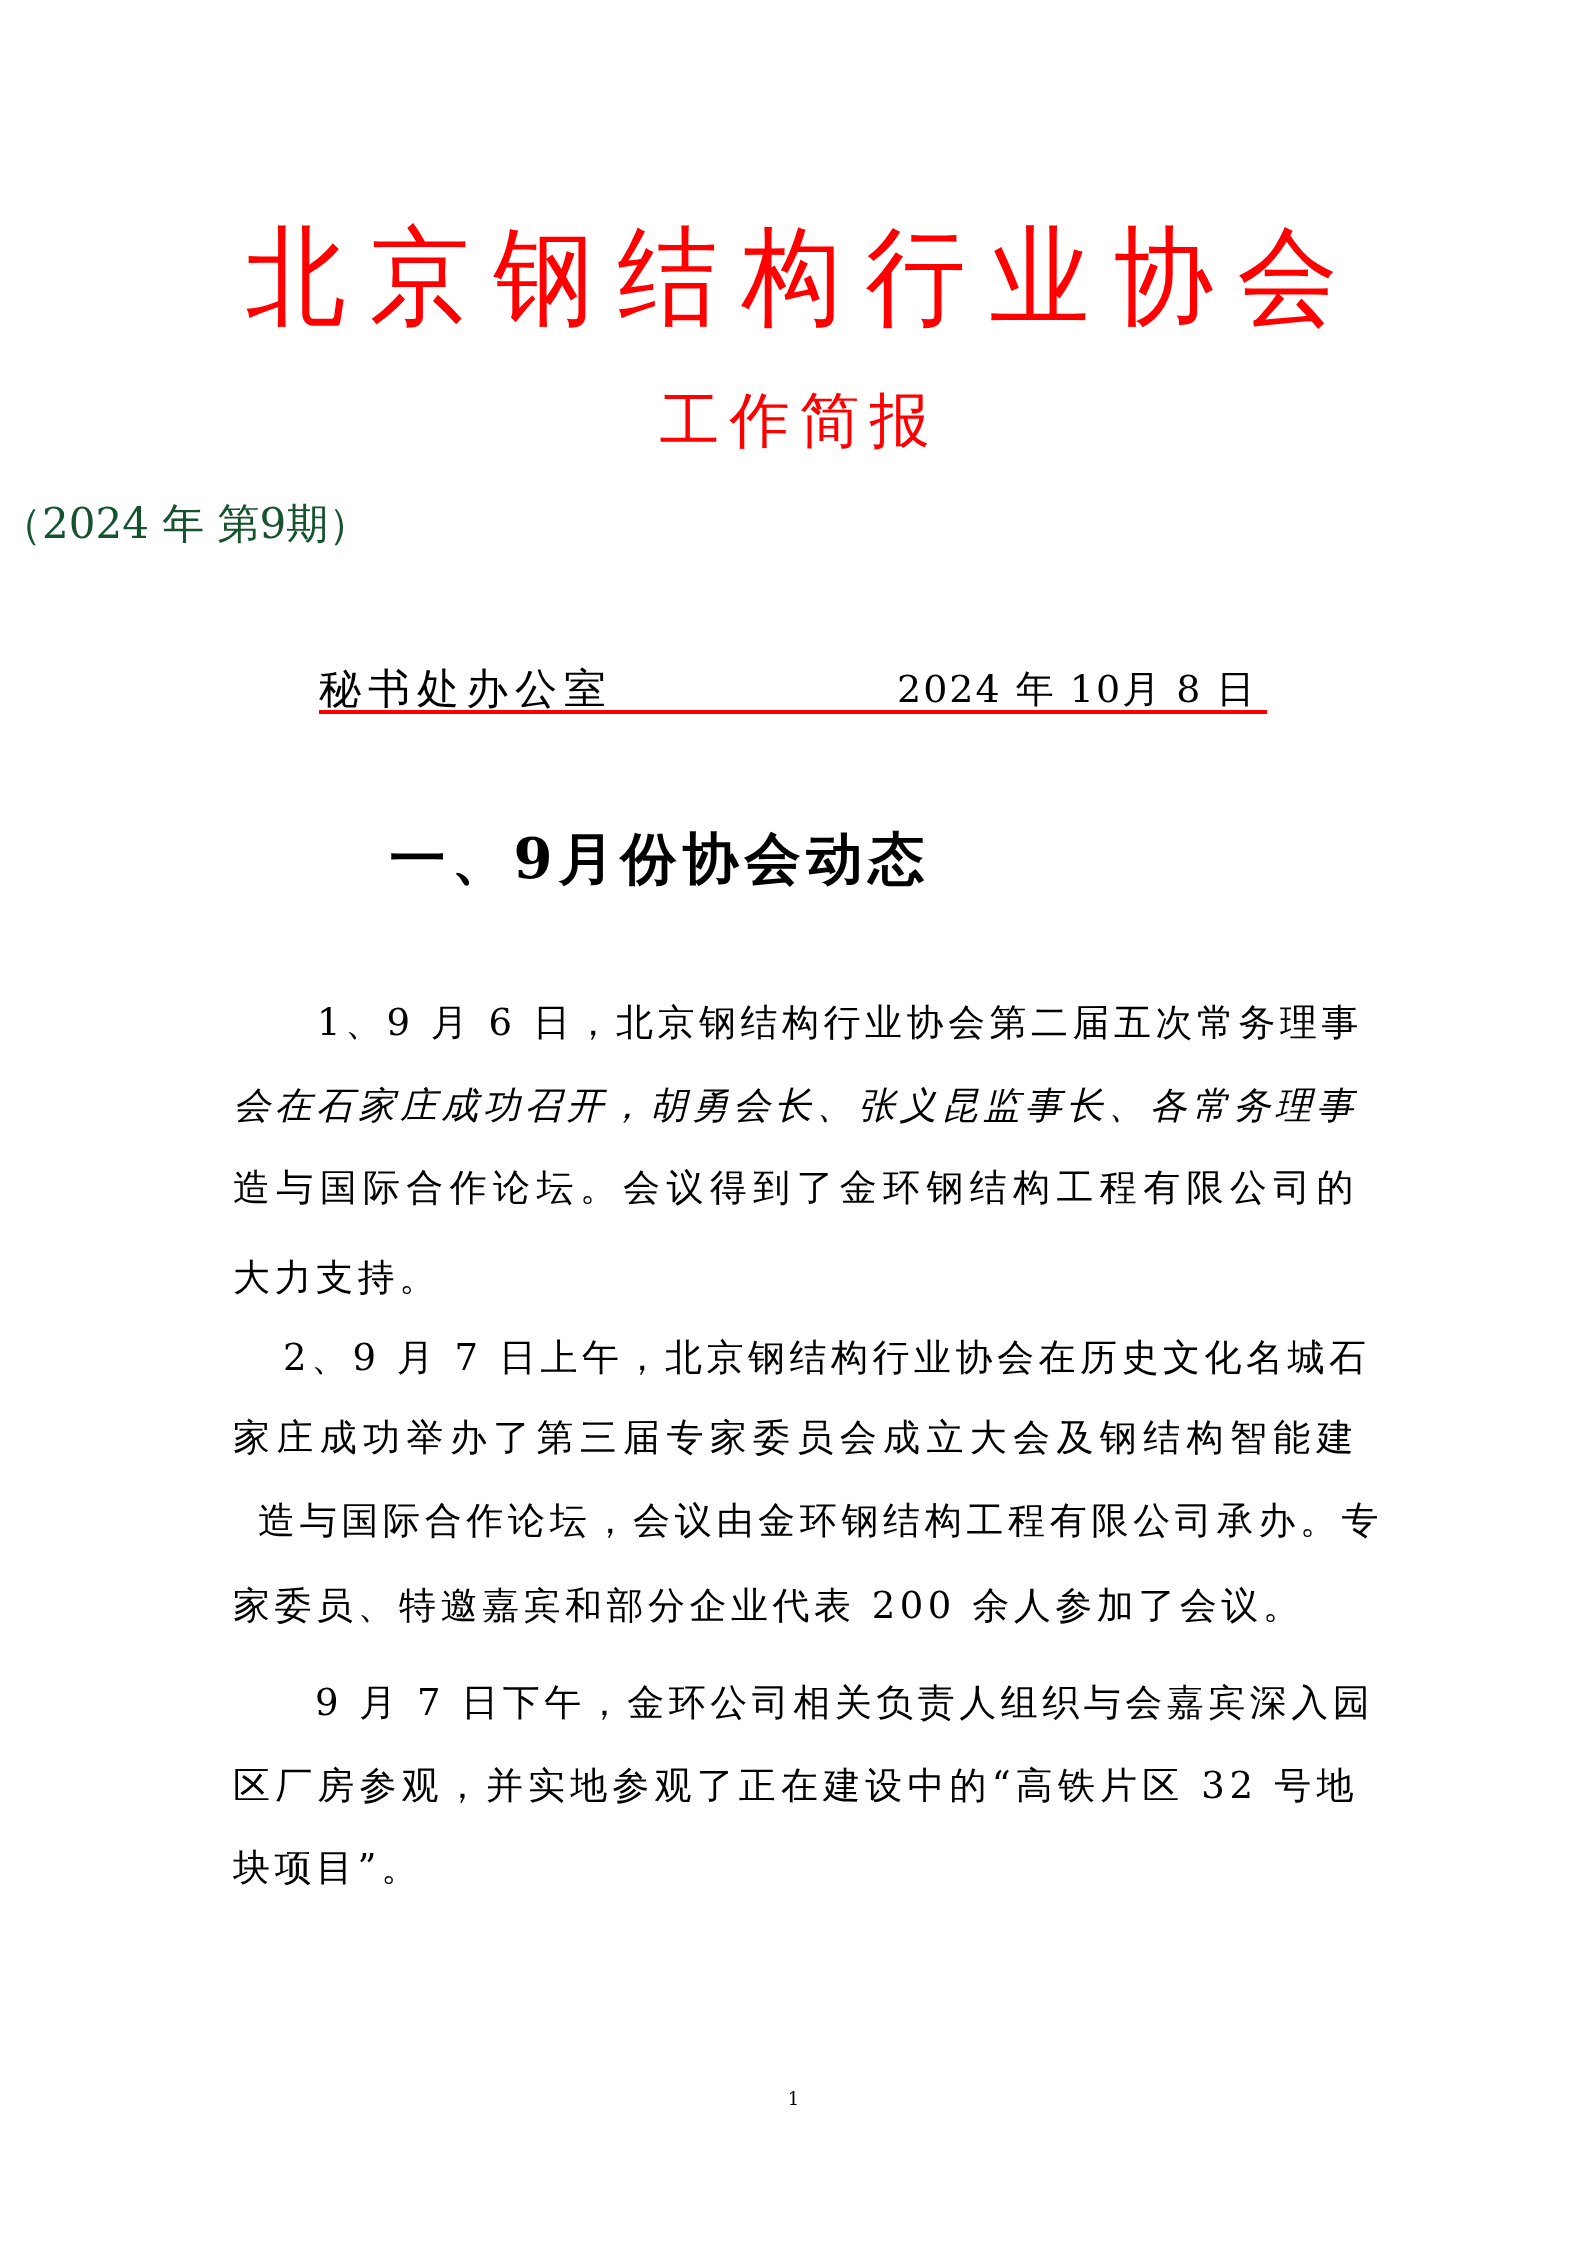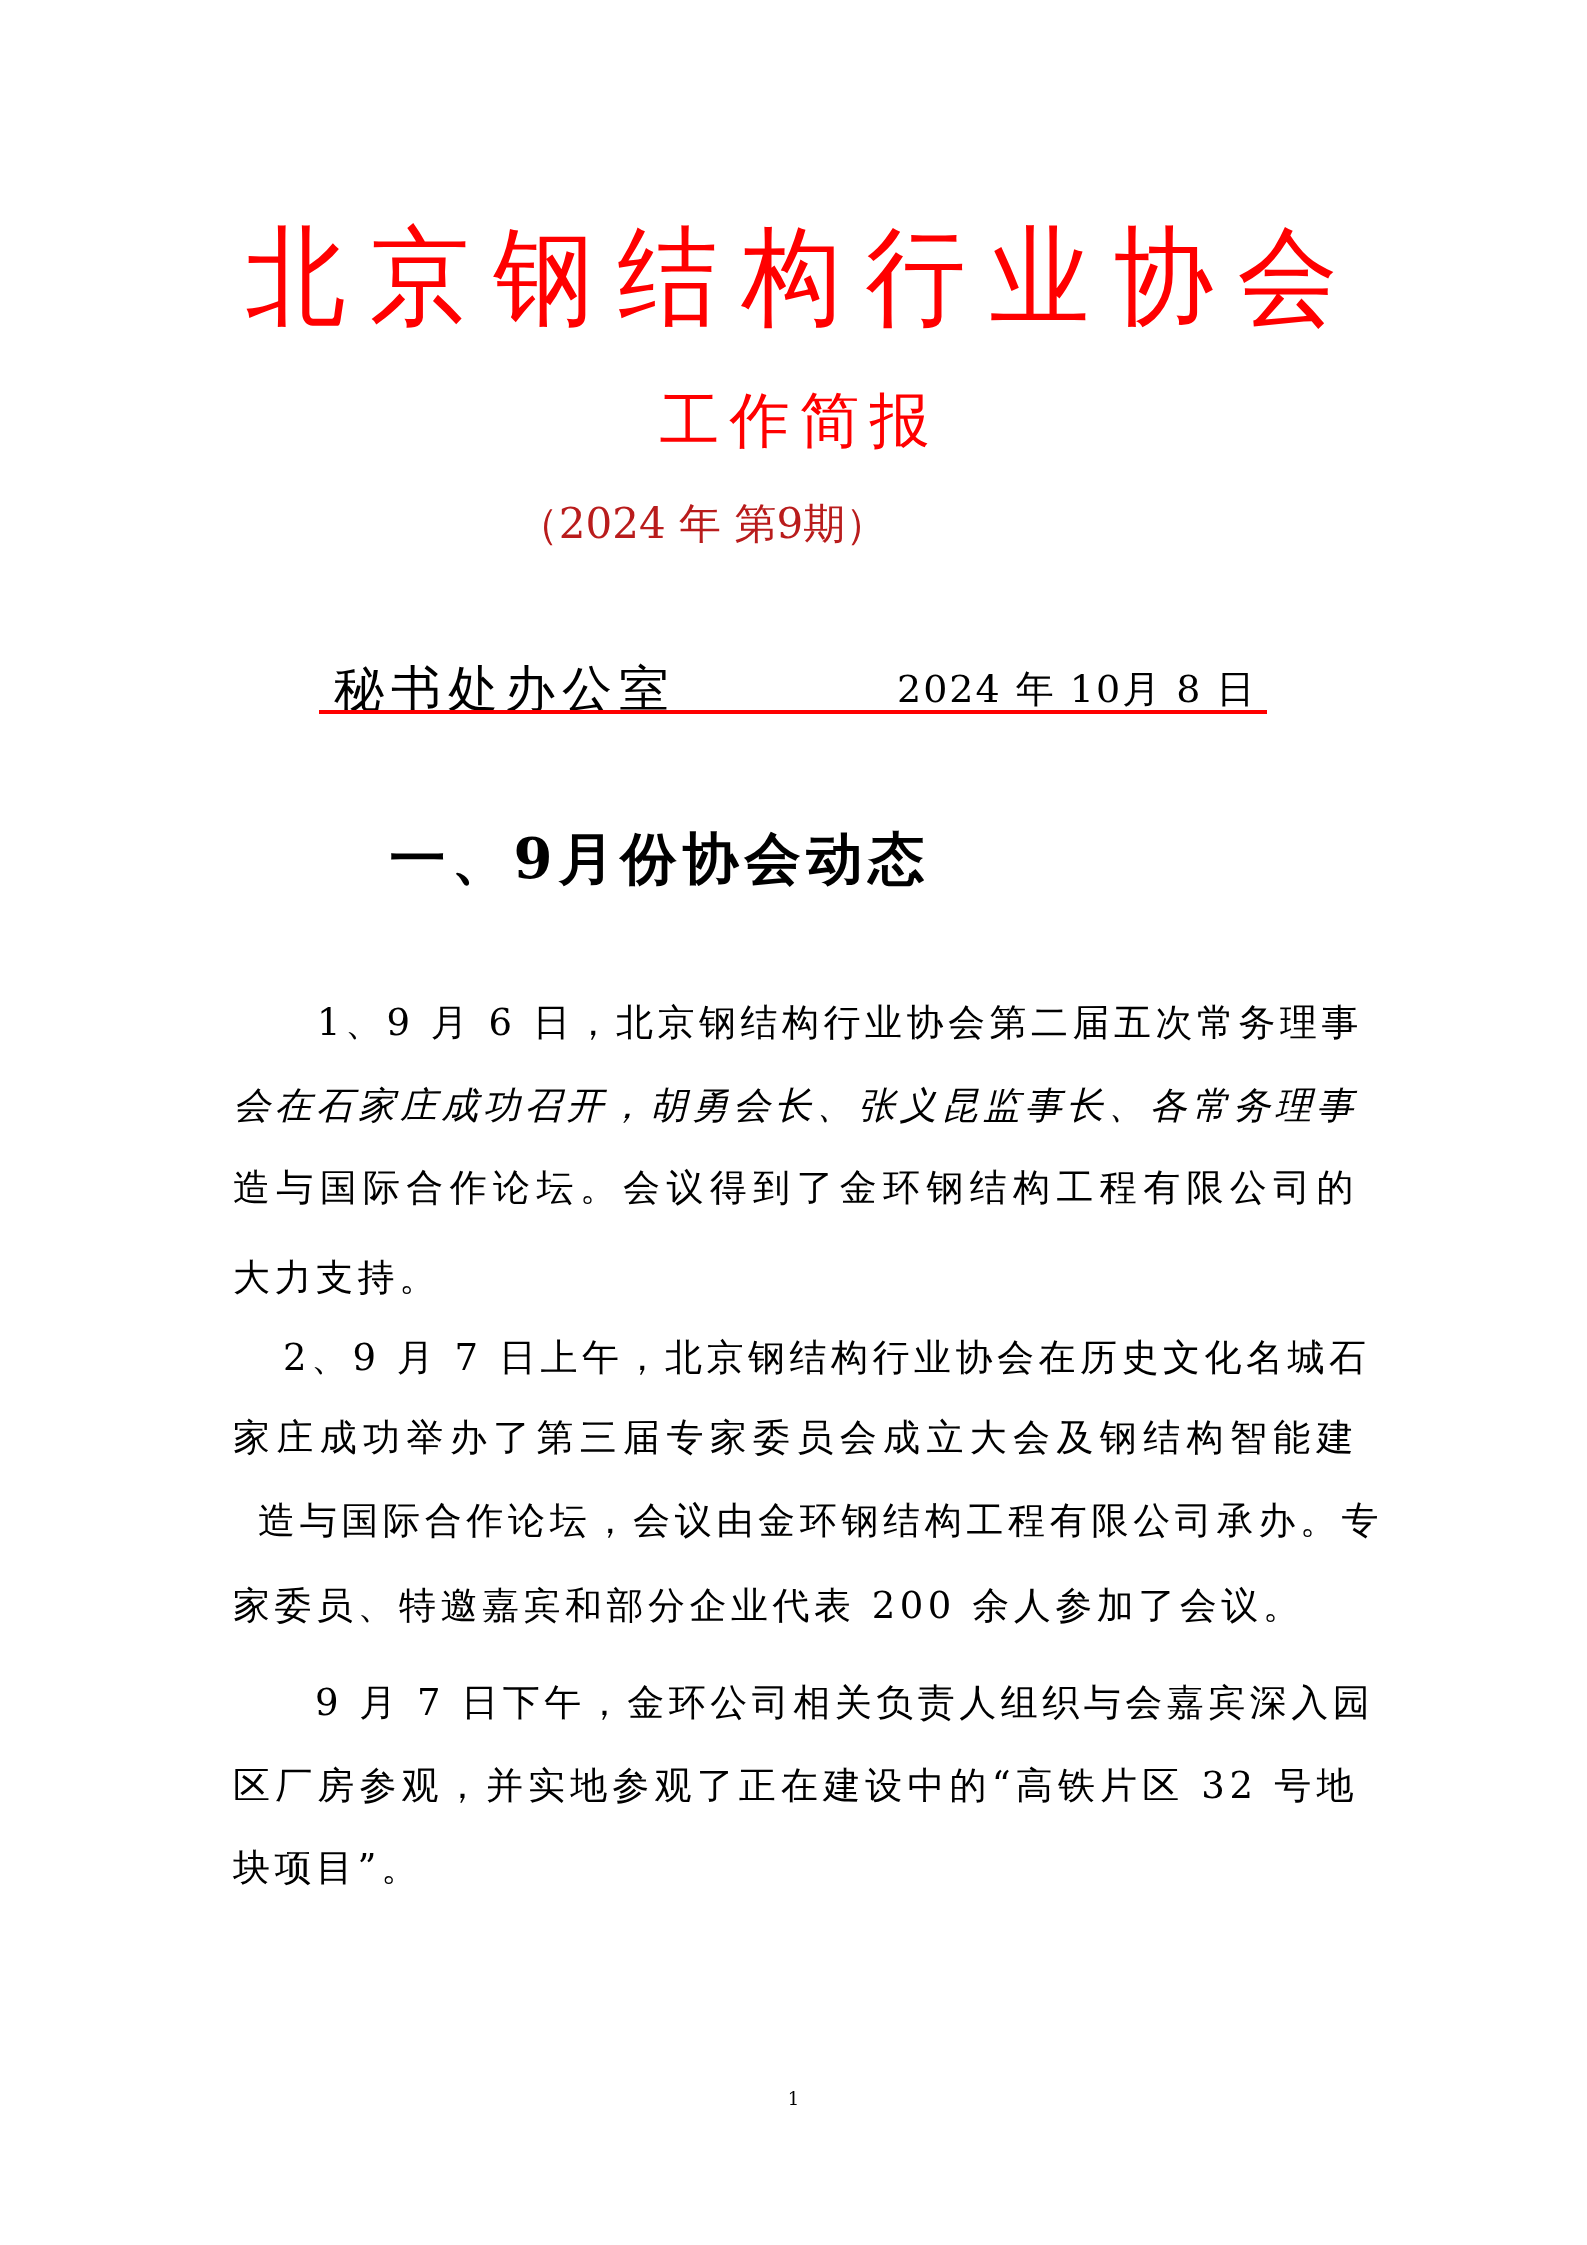--- a/index.html
+++ b/index.html
@@ -5,23 +5,23 @@
   html, body { margin: 0; padding: 0; background: #ffffff; }
   body { width: 1587px; height: 2245px; position: relative; overflow: hidden;
          font-family: "DejaVu Serif", "Liberation Serif", serif; color: #000; }
   .abs { position: absolute; white-space: nowrap; }
   .title { left: 0; width: 1587px; top: 212px; text-align: center; color: #ff0000;
            font-family: "DejaVu Sans", "Liberation Sans", sans-serif;
            font-size: 100px; line-height: 120px; letter-spacing: 24px; padding-left: 10px;
            transform: scaleY(1.08); transform-origin: center top; }
   .subtitle { left: 0; width: 1587px; top: 384px; text-align: center; color: #ff0000;
               font-size: 60px; line-height: 72px; letter-spacing: 10px; padding-left: 6px; }
-  .issue { left: 0; width: 1404px; top: 498px; text-align: center; color: #b91c1c;
+  .issue { left: 0; width: 1404px; top: 498px; text-align: left; color: #14532d;
            font-size: 42px; line-height: 52px; }
-  .sender { left: 319px; top: 666px; font-size: 50px; line-height: 46px; letter-spacing: 7px; margin-left: 15px; }
+  .sender { left: 319px; top: 666px; font-size: 42px; line-height: 46px; letter-spacing: 7px; }
   .date { left: 897px; top: 666px; font-size: 38px; line-height: 46px; letter-spacing: 2px; }
   .rule { left: 319px; top: 710px; width: 948px; height: 4px; background: #ff0000; }
   .heading { left: 0; width: 1320px; top: 826px; text-align: center;
              font-size: 56px; line-height: 64px; font-weight: bold; letter-spacing: 6px; }
   .body-line { left: 233px; width: 1125px; font-size: 37px; line-height: 46px;
                letter-spacing: 4.5px; text-align: justify; text-align-last: justify; }
   .body-line.last { text-align-last: left; }
   .pagenum { left: 0; width: 1587px; top: 2088px; text-align: center;
              font-size: 18px; line-height: 22px; }
 </style>

